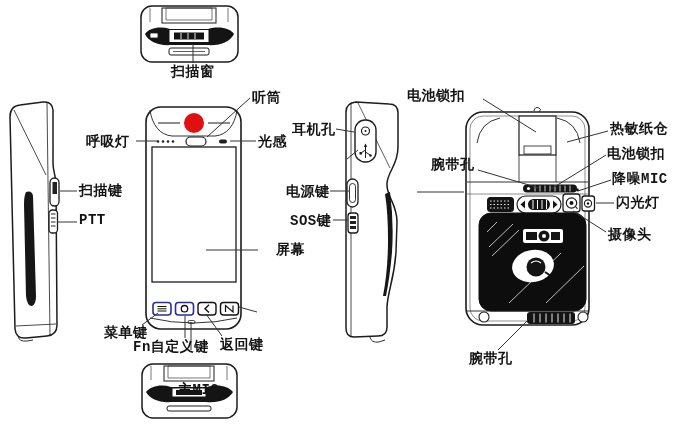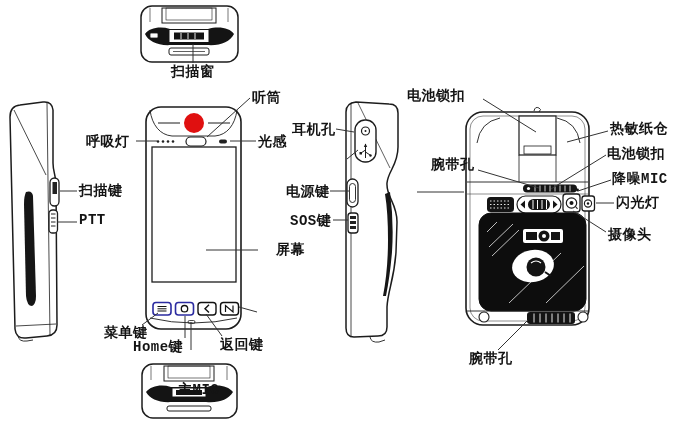--- a/index.html
+++ b/index.html
@@ -248,21 +248,21 @@
 
   <div class="lbl p-scanwin">扫描窗</div>
   <div class="lbl p-earpiece">听筒</div>
   <div class="lbl p-breath">呼吸灯</div>
   <div class="lbl p-light">光感</div>
   <div class="lbl p-jack">耳机孔</div>
   <div class="lbl p-power">电源键</div>
   <div class="lbl p-sos">SOS键</div>
   <div class="lbl p-screen">屏幕</div>
   <div class="lbl p-menu">菜单键</div>
-  <div class="lbl p-home">Home键</div>
+  <div class="lbl p-home">Fn自定义键</div>
   <div class="lbl p-back">返回键</div>
   <div class="lbl p-mainmic">主MIC</div>
   <div class="lbl p-scankey">扫描键</div>
   <div class="lbl p-ptt">PTT</div>
   <div class="lbl p-printer">电池锁扣</div>
   <div class="lbl p-thermal">热敏纸仓</div>
   <div class="lbl p-batt">电池锁扣</div>
   <div class="lbl p-noisemic">降噪MIC</div>
   <div class="lbl p-flash">闪光灯</div>
   <div class="lbl p-camera">摄像头</div>

